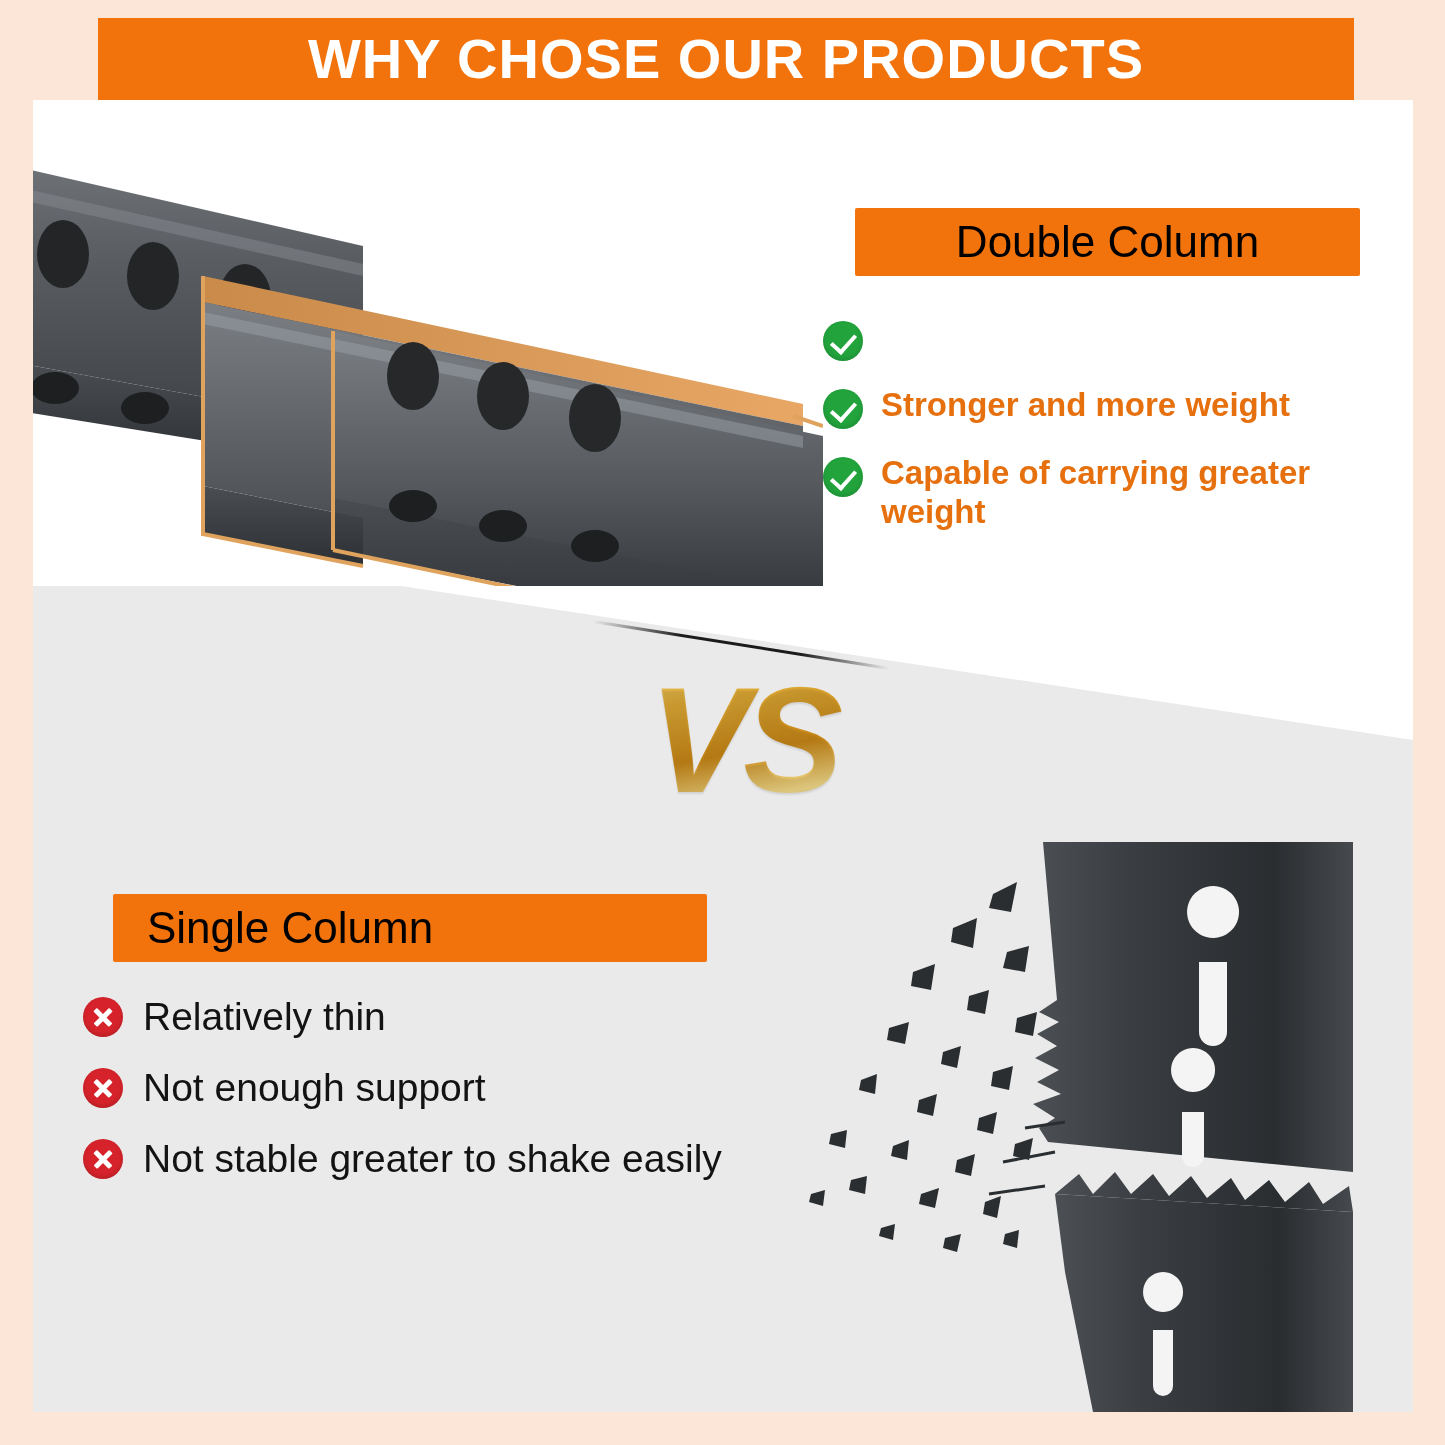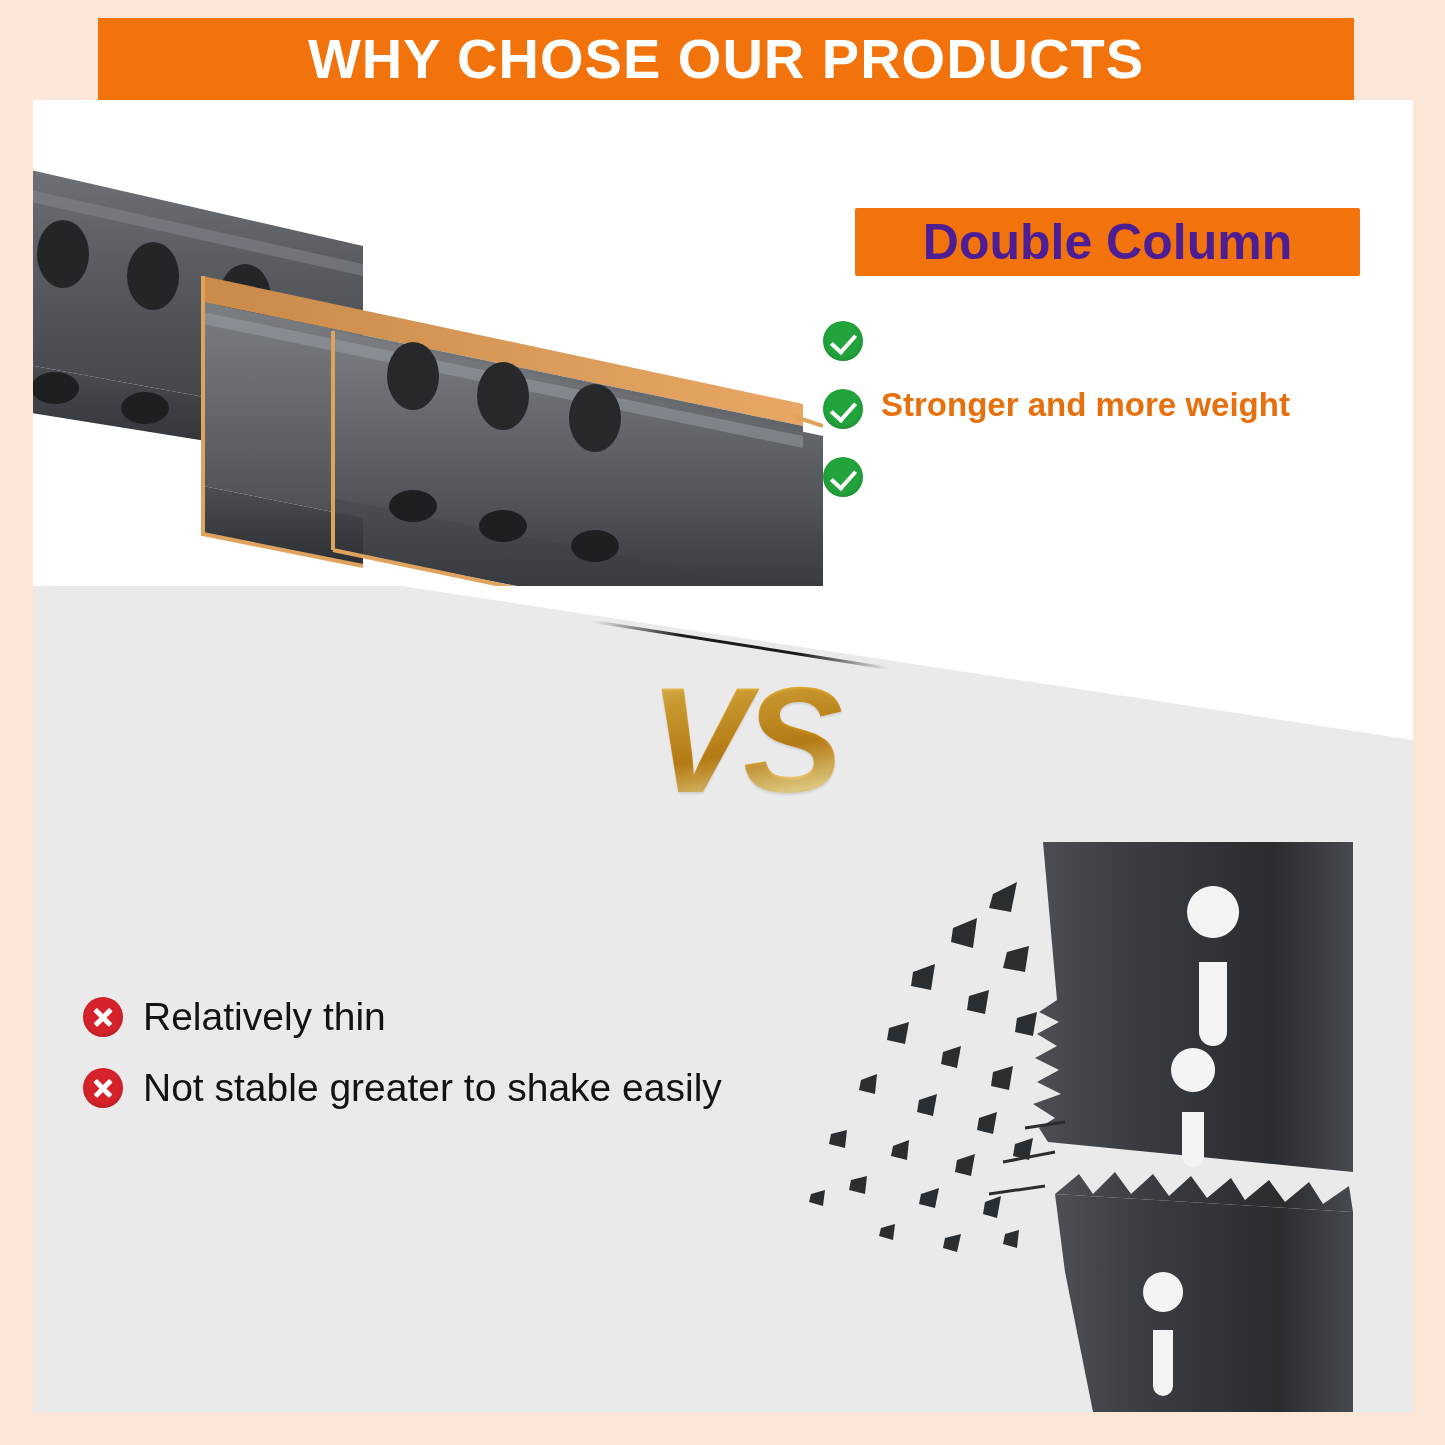--- a/index.html
+++ b/index.html
@@ -88,23 +88,23 @@
 
   
   .label-chip {
     position: absolute;
     background: #f2730b;
     display: flex;
     align-items: center;
     border-radius: 2px;
   }
   .label-chip .chip-text {
-    color: #4c1d95;
-    font-size: 50px;
-    font-weight: bold;
+    color: #000000;
+    font-size: 44px;
+    font-weight: normal;
     line-height: 1;
     white-space: nowrap;
   }
   #chip-double {
     left: 822px;
     top: 108px;
     width: 505px;
     height: 68px;
     justify-content: center;
   }
@@ -321,30 +321,38 @@
     <div class="pros">
       <div class="pro-row">
         <span class="icon-check"></span>
       </div>
       <div class="pro-row">
         <span class="icon-check"></span>
         <span class="pro-text">Stronger and more weight</span>
       </div>
       <div class="pro-row">
         <span class="icon-check"></span>
+        <span class="pro-text">Capable of carrying greater weight</span>
       </div>
     </div>
 
     <div class="vs">VS</div>
 
+    <div class="label-chip" id="chip-single">
+      <span class="chip-text">Single Column</span>
+    </div>
 
     <div class="cons">
       <div class="con-row">
         <span class="icon-cross"></span>
         <span class="con-text">Relatively thin</span>
+      </div>
+      <div class="con-row">
+        <span class="icon-cross"></span>
+        <span class="con-text">Not enough support</span>
       </div>
       <div class="con-row">
         <span class="icon-cross"></span>
         <span class="con-text">Not stable greater to shake easily</span>
       </div>
     </div>
 
     <div class="photo-bottom">
       <svg width="620" height="570" viewBox="0 0 620 570" xmlns="http://www.w3.org/2000/svg">
         <defs>

